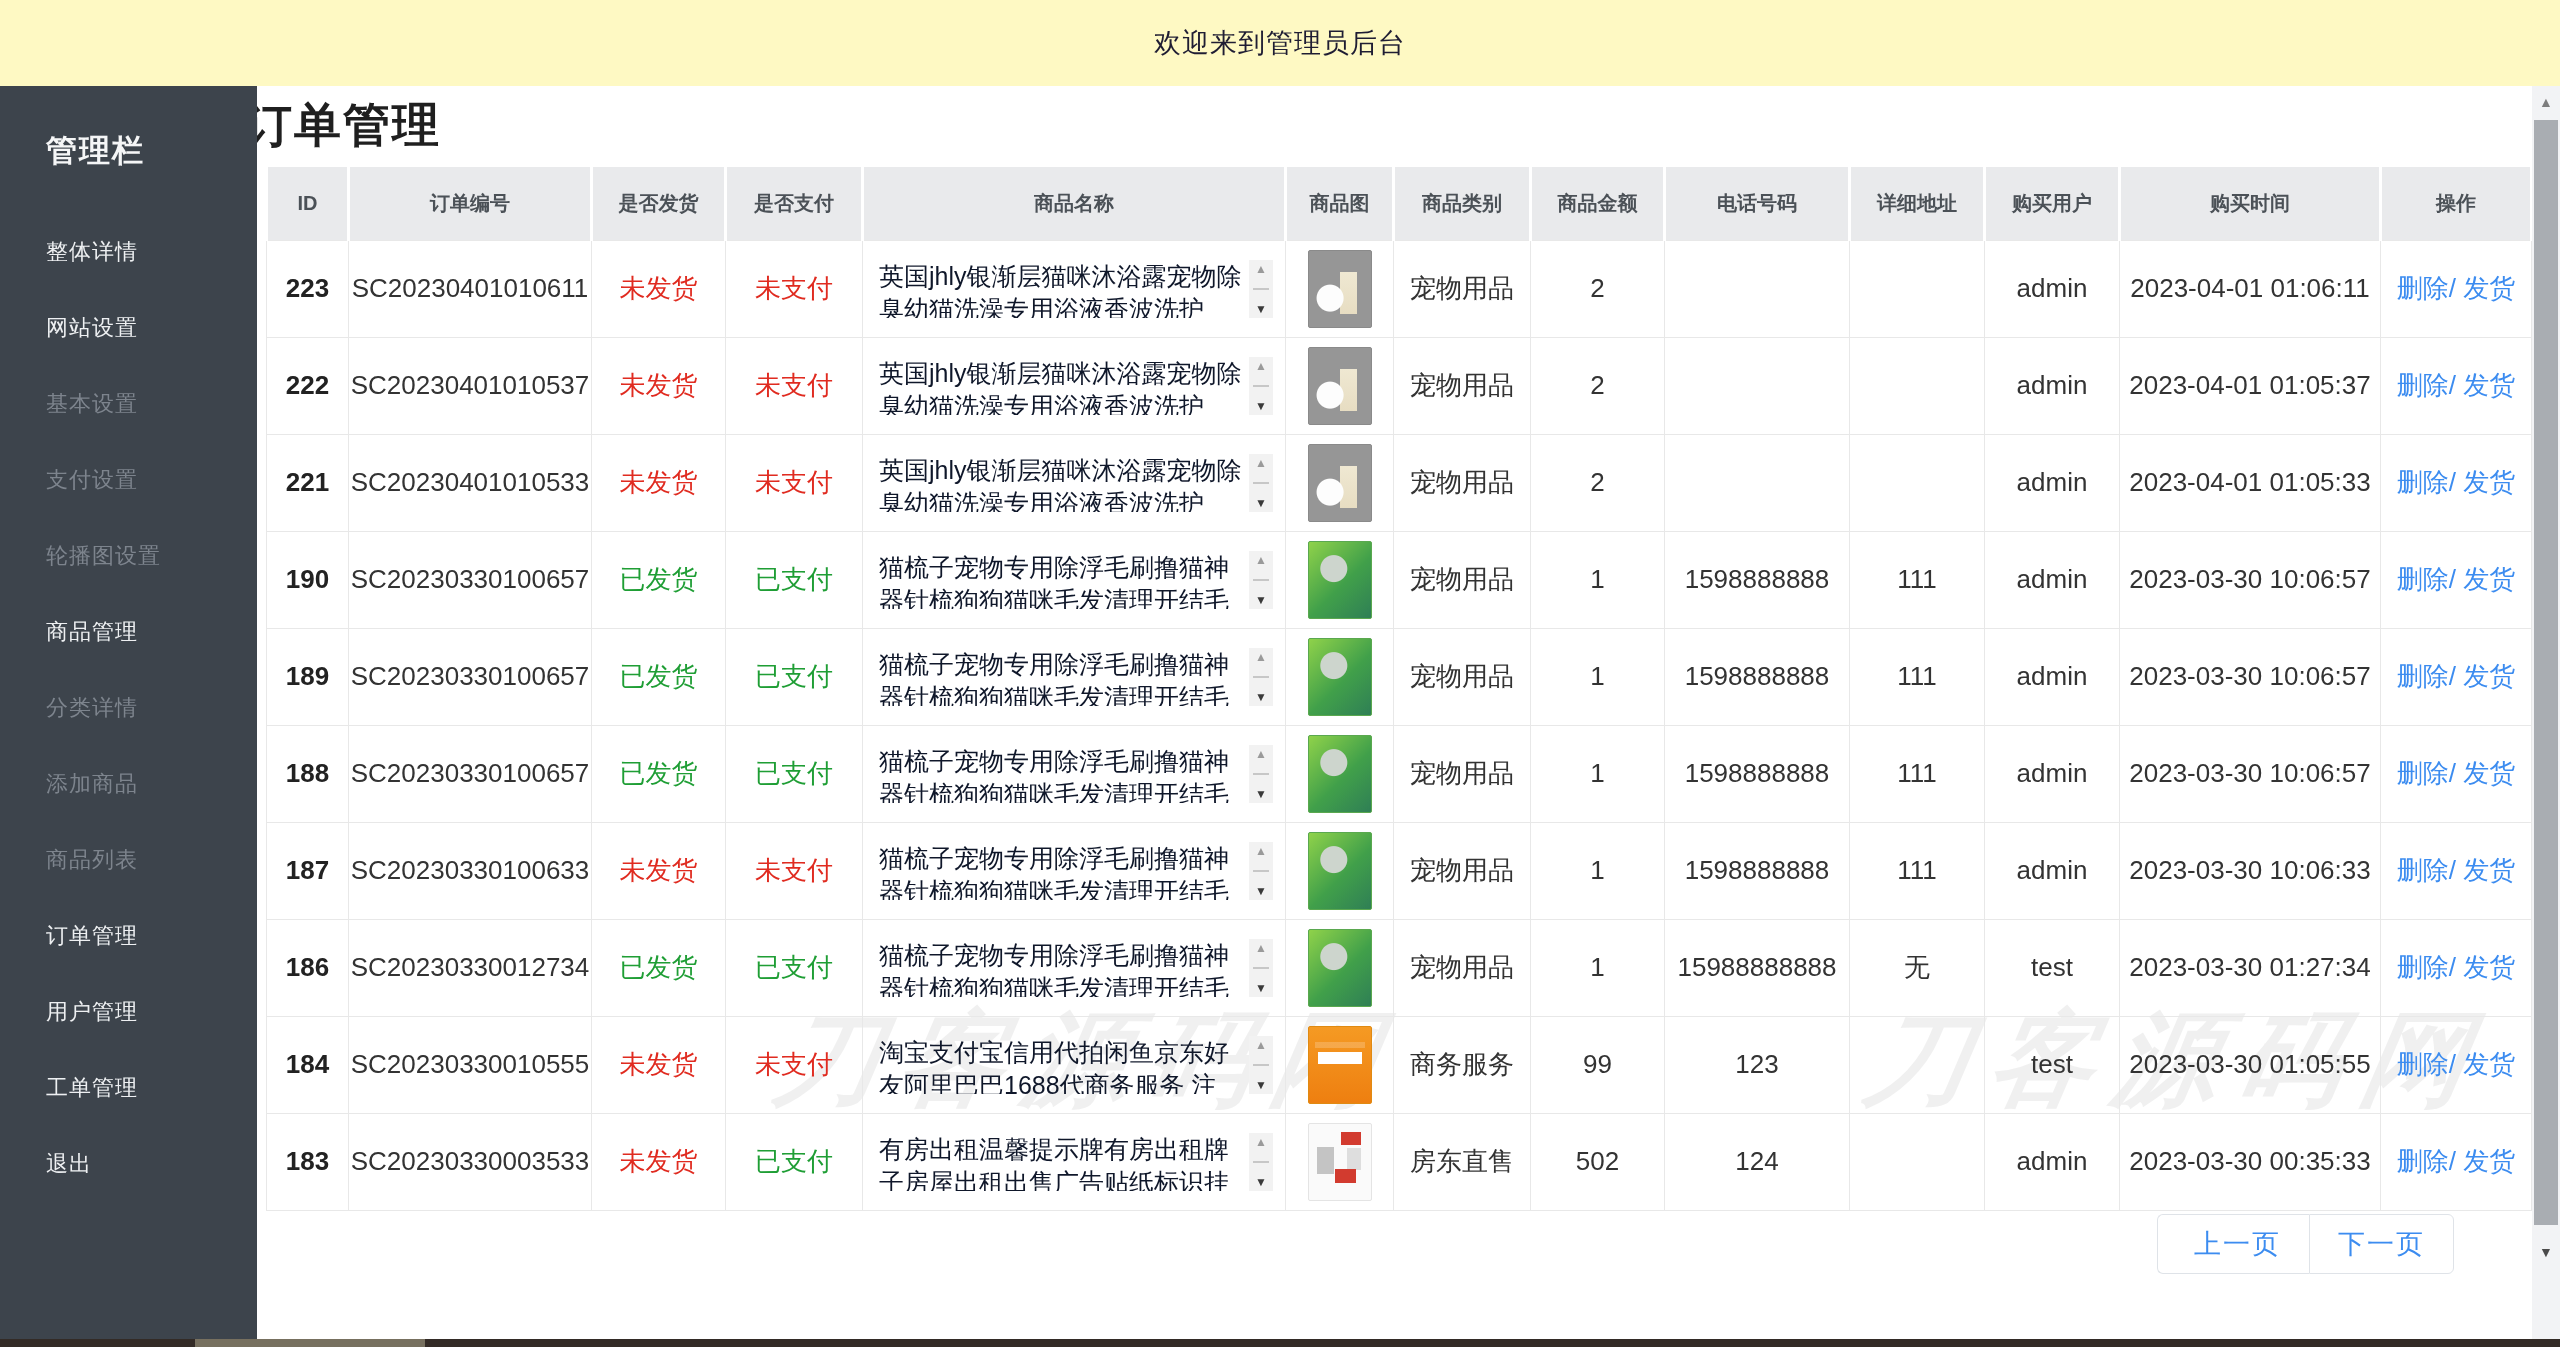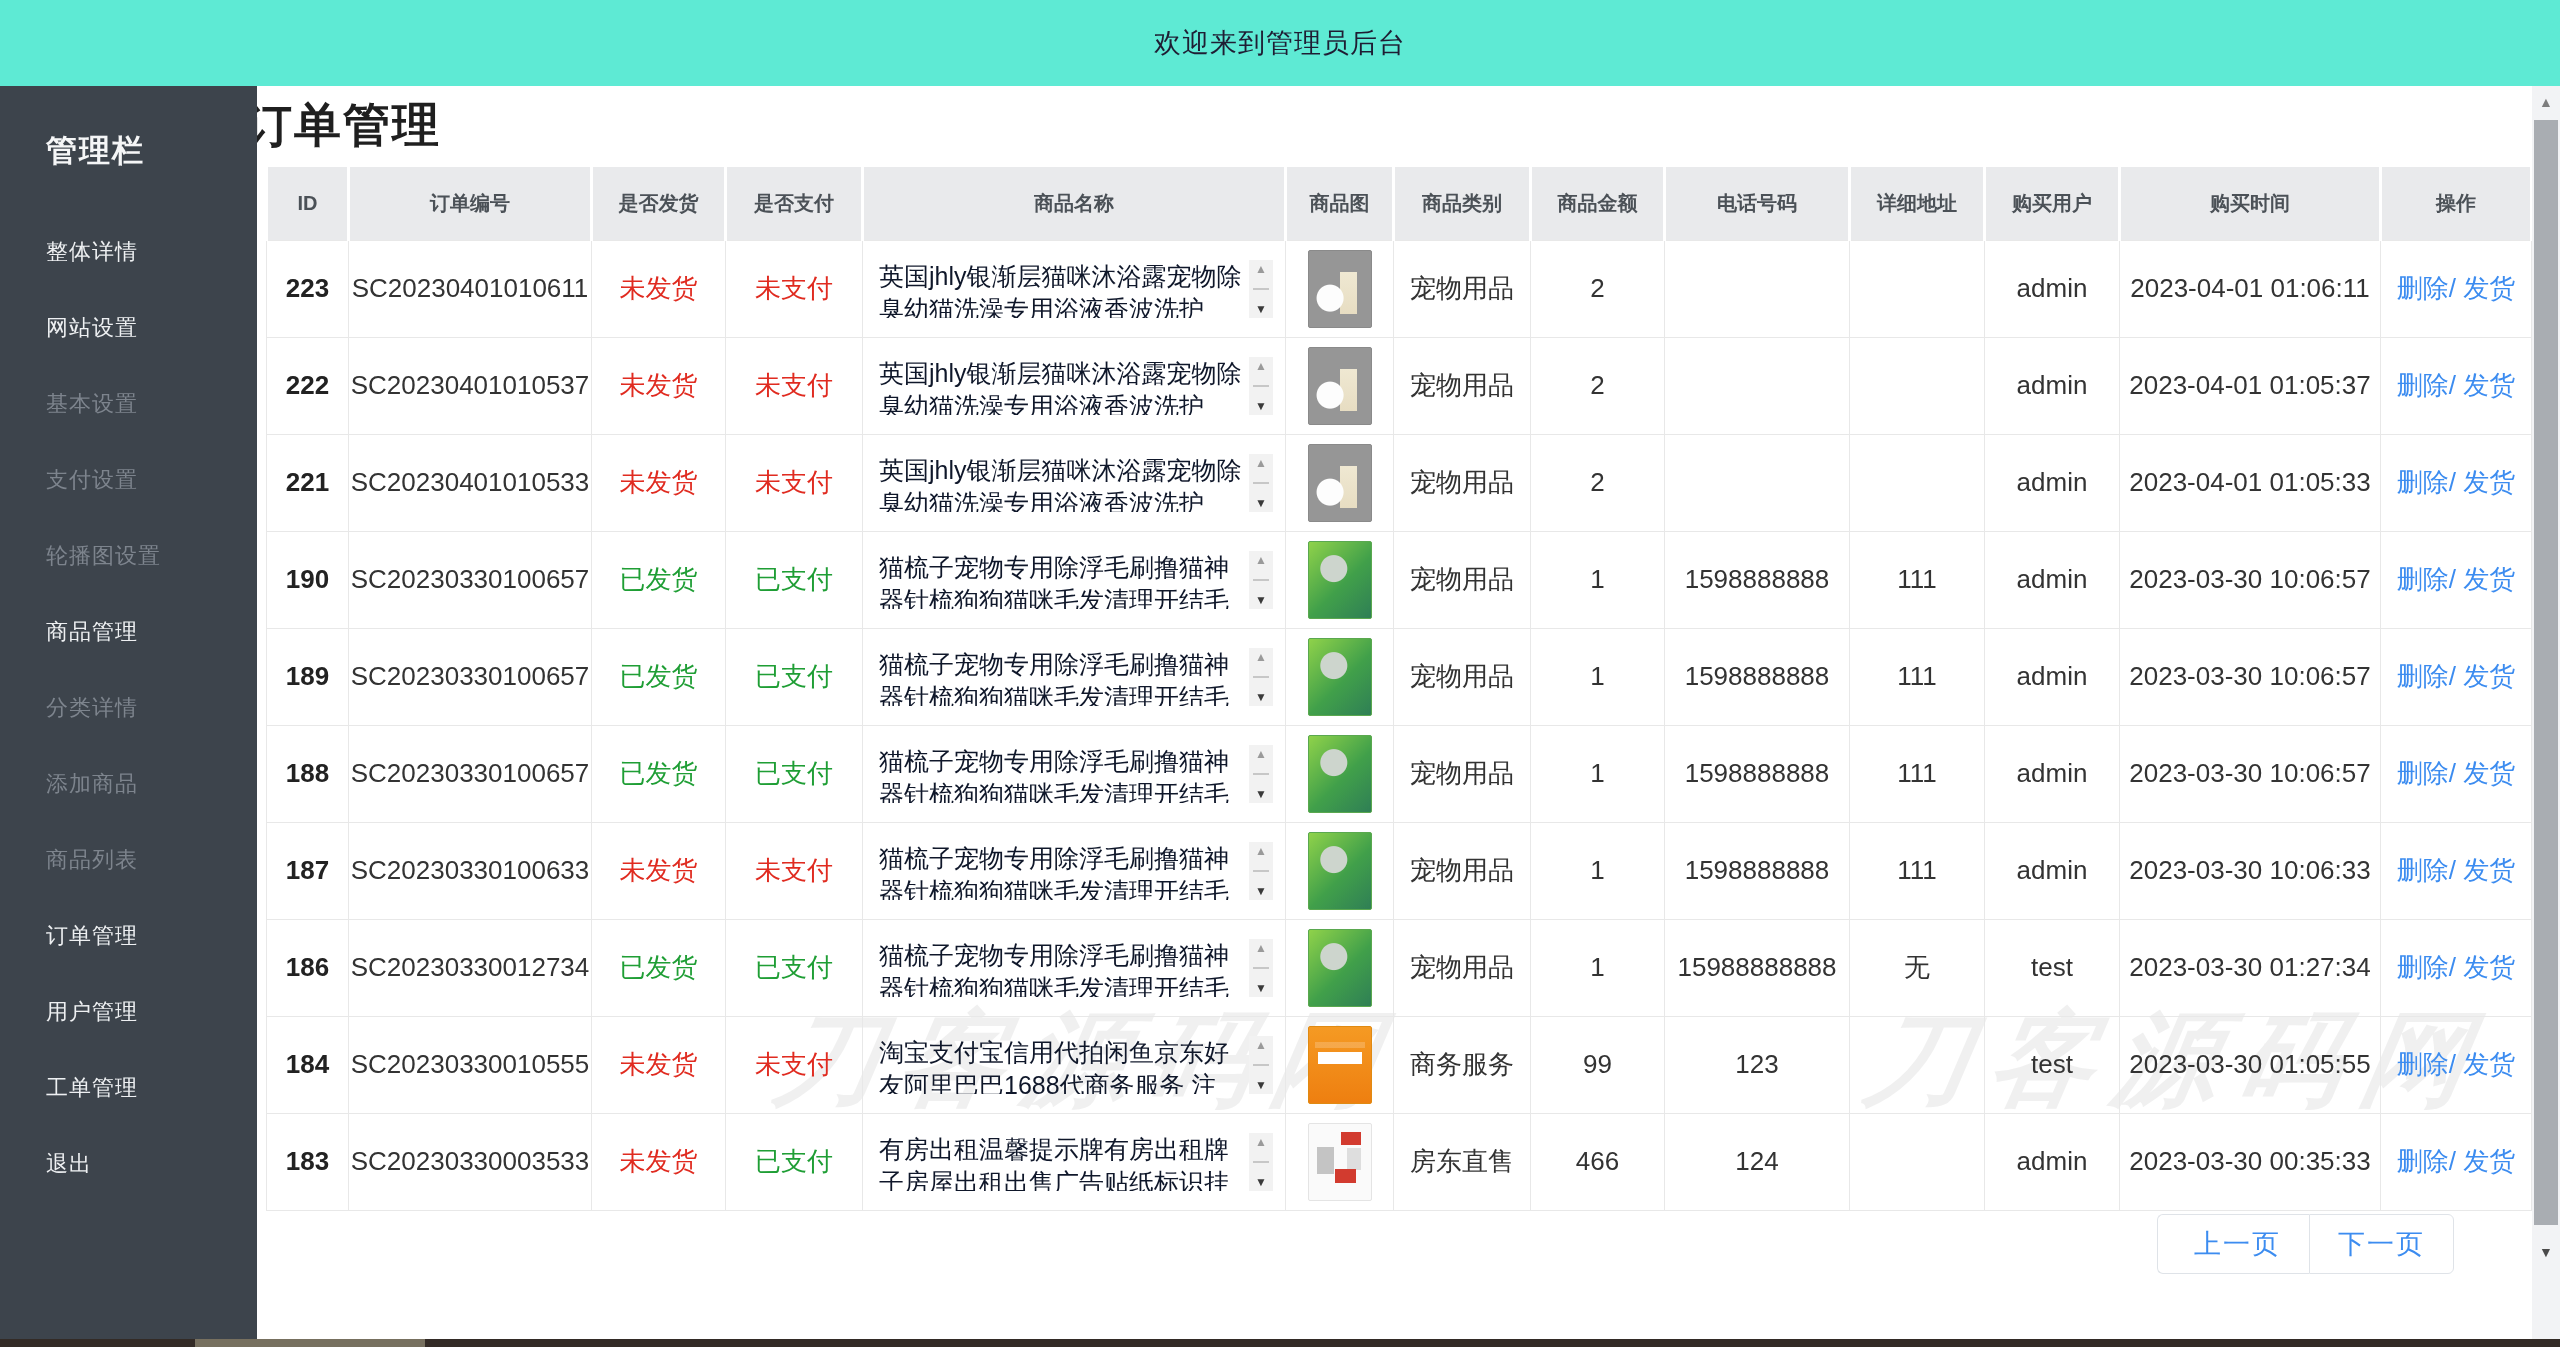--- a/index.html
+++ b/index.html
@@ -2,21 +2,21 @@
 <html><head>
 <meta charset="utf-8">
 <style>
   * { margin:0; padding:0; box-sizing:border-box; }
   html,body { width:2560px; height:1347px; overflow:hidden; background:#fff;
     font-family:"Liberation Sans","DejaVu Sans",sans-serif; }
   body { position:relative; }
 
   
   .banner { position:absolute; left:0; top:0; width:2560px; height:86px;
-    background:#5eead4; display:flex; align-items:center; justify-content:center; z-index:5; }
+    background:#fef9c3; display:flex; align-items:center; justify-content:center; z-index:5; }
   .banner-title { color:#1f1d33; font-size:27px; letter-spacing:1px; }
 
   
   .sidebar { position:absolute; left:0; top:86px; width:257px; height:1253px;
     background:#3d444c; z-index:4; }
   .side-header { color:#f5f6f7; font-size:31px; font-weight:bold; padding:44px 0 0 46px; letter-spacing:2px; }
   .side-list { margin-top:42px; }
   .side-item { height:76px; display:flex; align-items:center; padding-left:46px;
     font-size:22px; cursor:pointer; letter-spacing:1px; }
   .side-main { color:#eef0f2; }
@@ -456,21 +456,21 @@
           <span class="ta-up">▲</span>
           <span class="ta-line"></span>
           <span class="ta-down">▼</span>
         </span>
       </div>
     </td>
     <td>
       <div class="thumb thumb--rental-sign"></div>
     </td>
     <td>房东直售</td>
-    <td>466</td>
+    <td>502</td>
     <td>124</td>
     <td></td>
     <td>admin</td>
     <td>2023-03-30 00:35:33</td>
     <td class="ops">
       <a>删除</a><span>/ </span><a>发货</a>
     </td>
   </tr>
       </tbody>
   </table>

